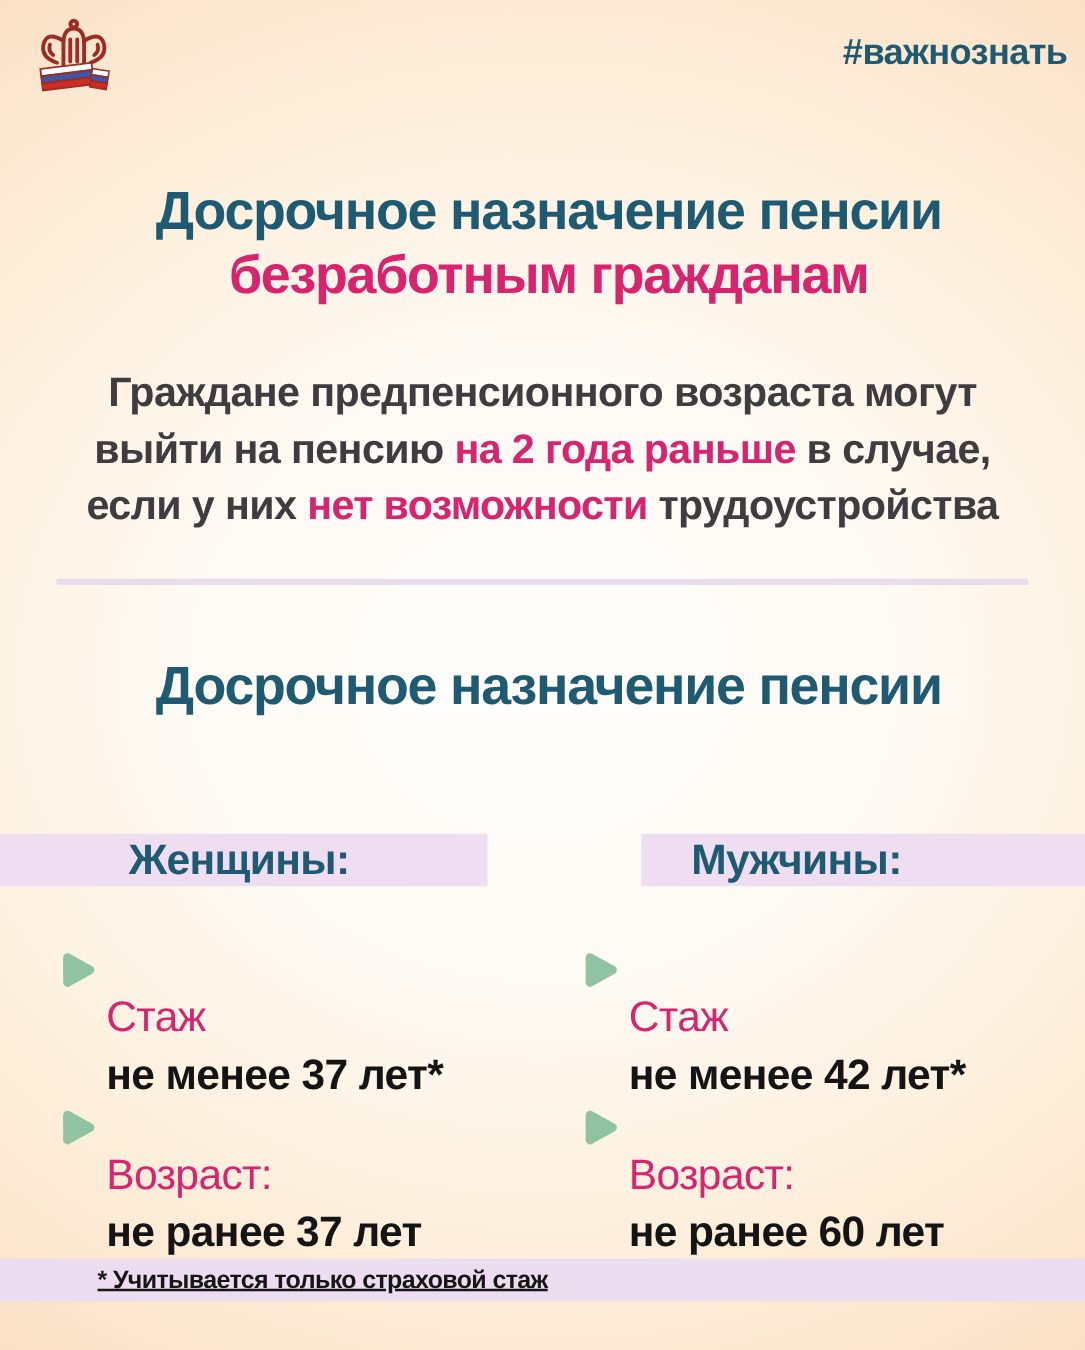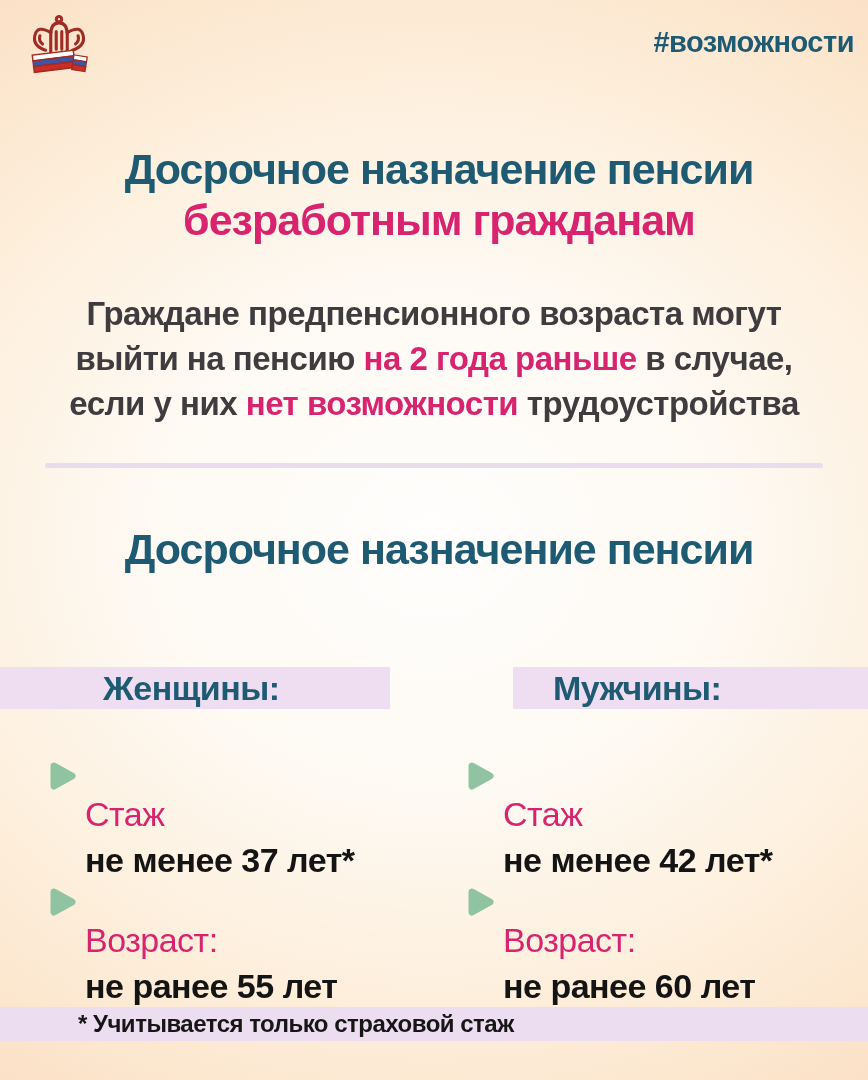--- a/index.html
+++ b/index.html
@@ -135,25 +135,26 @@
   .footnote-bar {
     position: absolute;
     top: 1007px;
     left: 0;
     width: 868px;
     height: 34px;
     background: #ecddf0;
   }
   .footnote-bar .foot-text {
     margin-left: 78px;
-    font-size: 24px;
+    font-size: 20px;
     line-height: 34px;
     font-weight: bold;
     color: #161616;
     letter-spacing: -0.5px;
+    text-decoration: underline;
   }
 </style>
 </head>
 <body>
 
 <div class="poster">
 
   <svg class="logo" viewBox="0 0 64 58" xmlns="http://www.w3.org/2000/svg">
     <g stroke="#9e2c24" fill="none" stroke-width="3" stroke-linecap="round">
       <circle cx="32" cy="5" r="2.6"></circle>
@@ -168,21 +169,21 @@
       <rect x="7" y="42.6" width="40" height="5.6" fill="#3c55a5" stroke="#9e2c24" stroke-width="1.4"></rect>
       <rect x="7" y="48.2" width="40" height="5.6" fill="#cc2e26" stroke="#9e2c24" stroke-width="1.4"></rect>
     </g>
     <g transform="rotate(9 52 50)">
       <rect x="45" y="40.5" width="13" height="4.8" fill="#ffffff" stroke="#9e2c24" stroke-width="1.2"></rect>
       <rect x="45" y="45.3" width="13" height="4.8" fill="#3c55a5" stroke="#9e2c24" stroke-width="1.2"></rect>
       <rect x="45" y="50.1" width="13" height="4.8" fill="#cc2e26" stroke="#9e2c24" stroke-width="1.2"></rect>
     </g>
   </svg>
 
-  <div class="hashtag">#возможности</div>
+  <div class="hashtag">#важнознать</div>
 
   <div class="big-title title-1">
     <span class="teal">Досрочное назначение пенсии</span>
     <span class="magenta">безработным гражданам</span>
   </div>
 
   <div class="intro">
     <span class="line"><span>Граждане предпенсионного возраста могут</span></span>
     <span class="line"><span>выйти на пенсию </span><span class="hl">на 2 года раньше</span><span> в случае,</span></span>
     <span class="line"><span>если у них </span><span class="hl">нет возможности</span><span> трудоустройства</span></span>
@@ -207,21 +208,21 @@
       </svg>
     <div class="lbl">Стаж</div>
     <div class="val">не менее 37 лет*</div>
   </div>
 
   <div class="item item-w2">
     <svg class="tri" width="30" height="32" viewBox="0 0 30 32">
         <path d="M6 6 L24 16 L6 26 Z" fill="#8fc3a2" stroke="#8fc3a2" stroke-width="7" stroke-linejoin="round"></path>
       </svg>
     <div class="lbl">Возраст:</div>
-    <div class="val">не ранее 55 лет</div>
+    <div class="val">не ранее 37 лет</div>
   </div>
 
   <div class="item item-m1">
     <svg class="tri" width="30" height="32" viewBox="0 0 30 32">
         <path d="M6 6 L24 16 L6 26 Z" fill="#8fc3a2" stroke="#8fc3a2" stroke-width="7" stroke-linejoin="round"></path>
       </svg>
     <div class="lbl">Стаж</div>
     <div class="val">не менее 42 лет*</div>
   </div>
 

